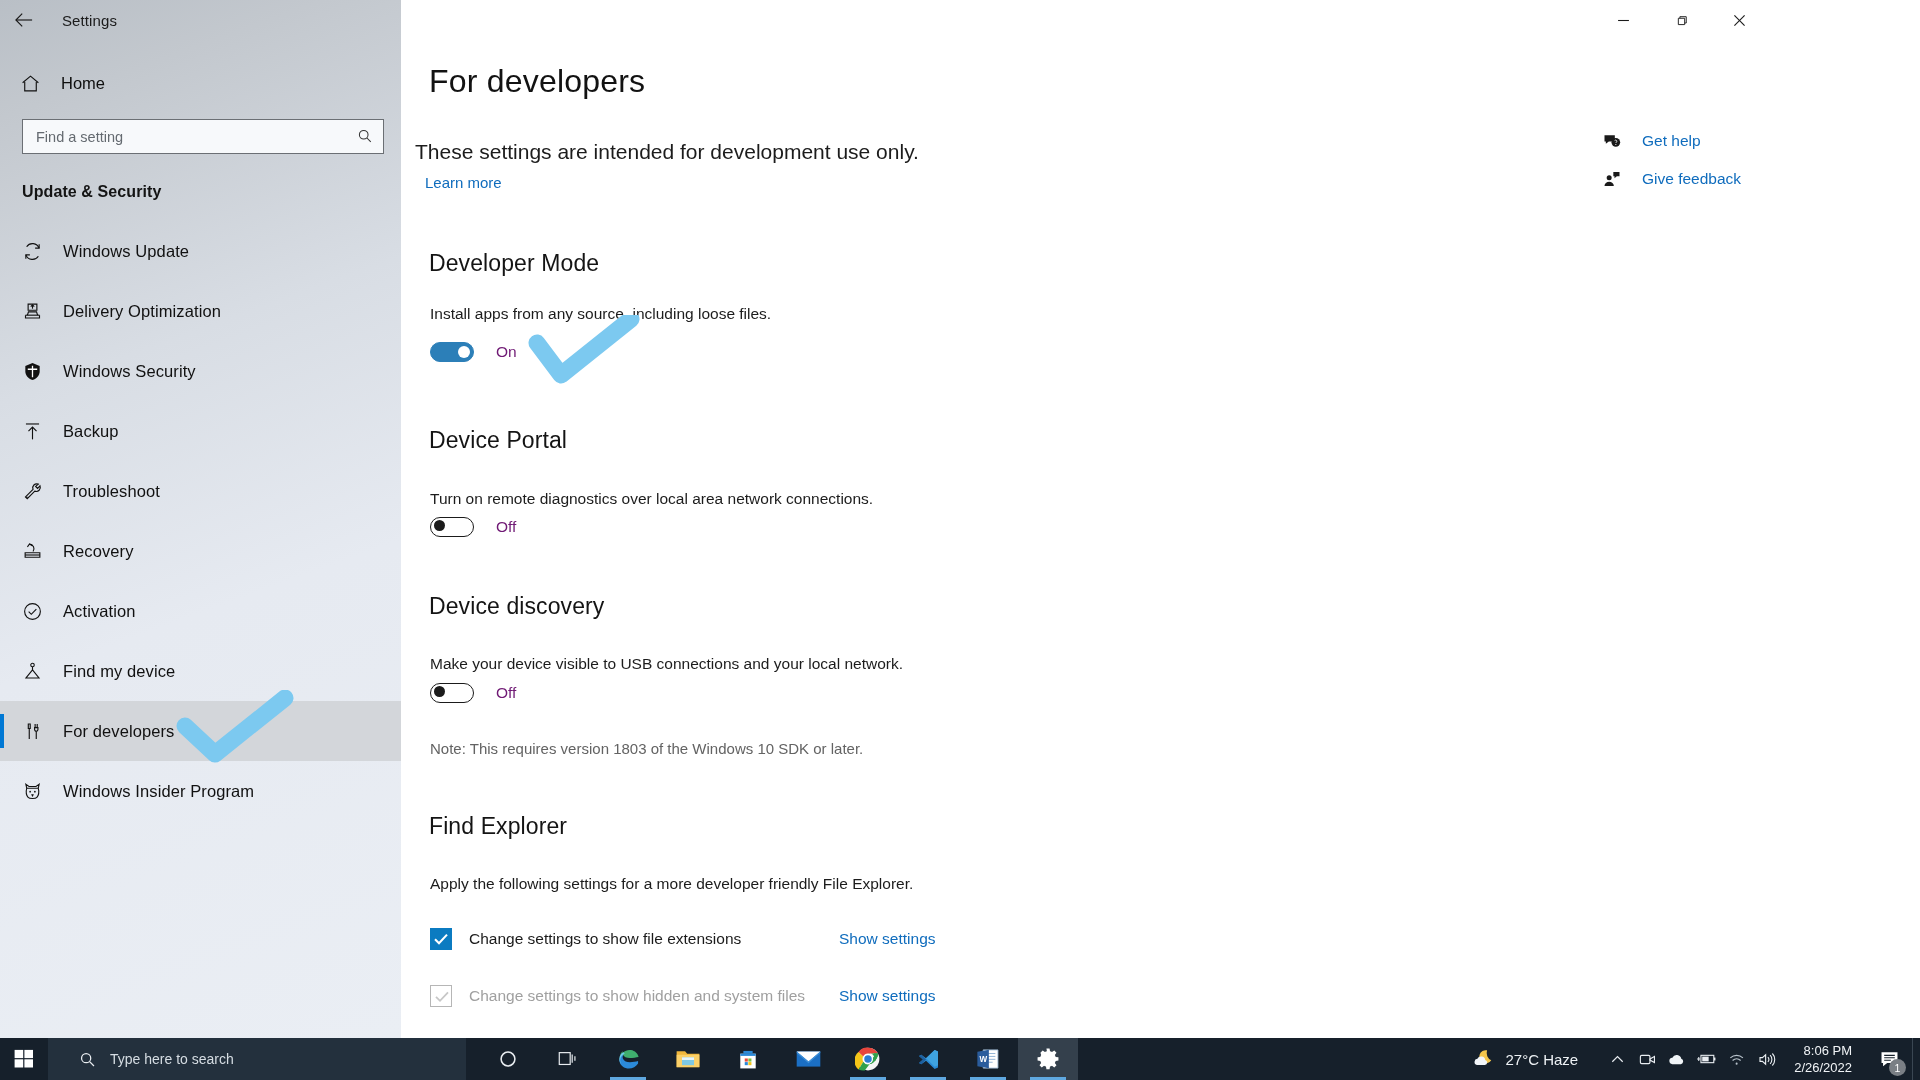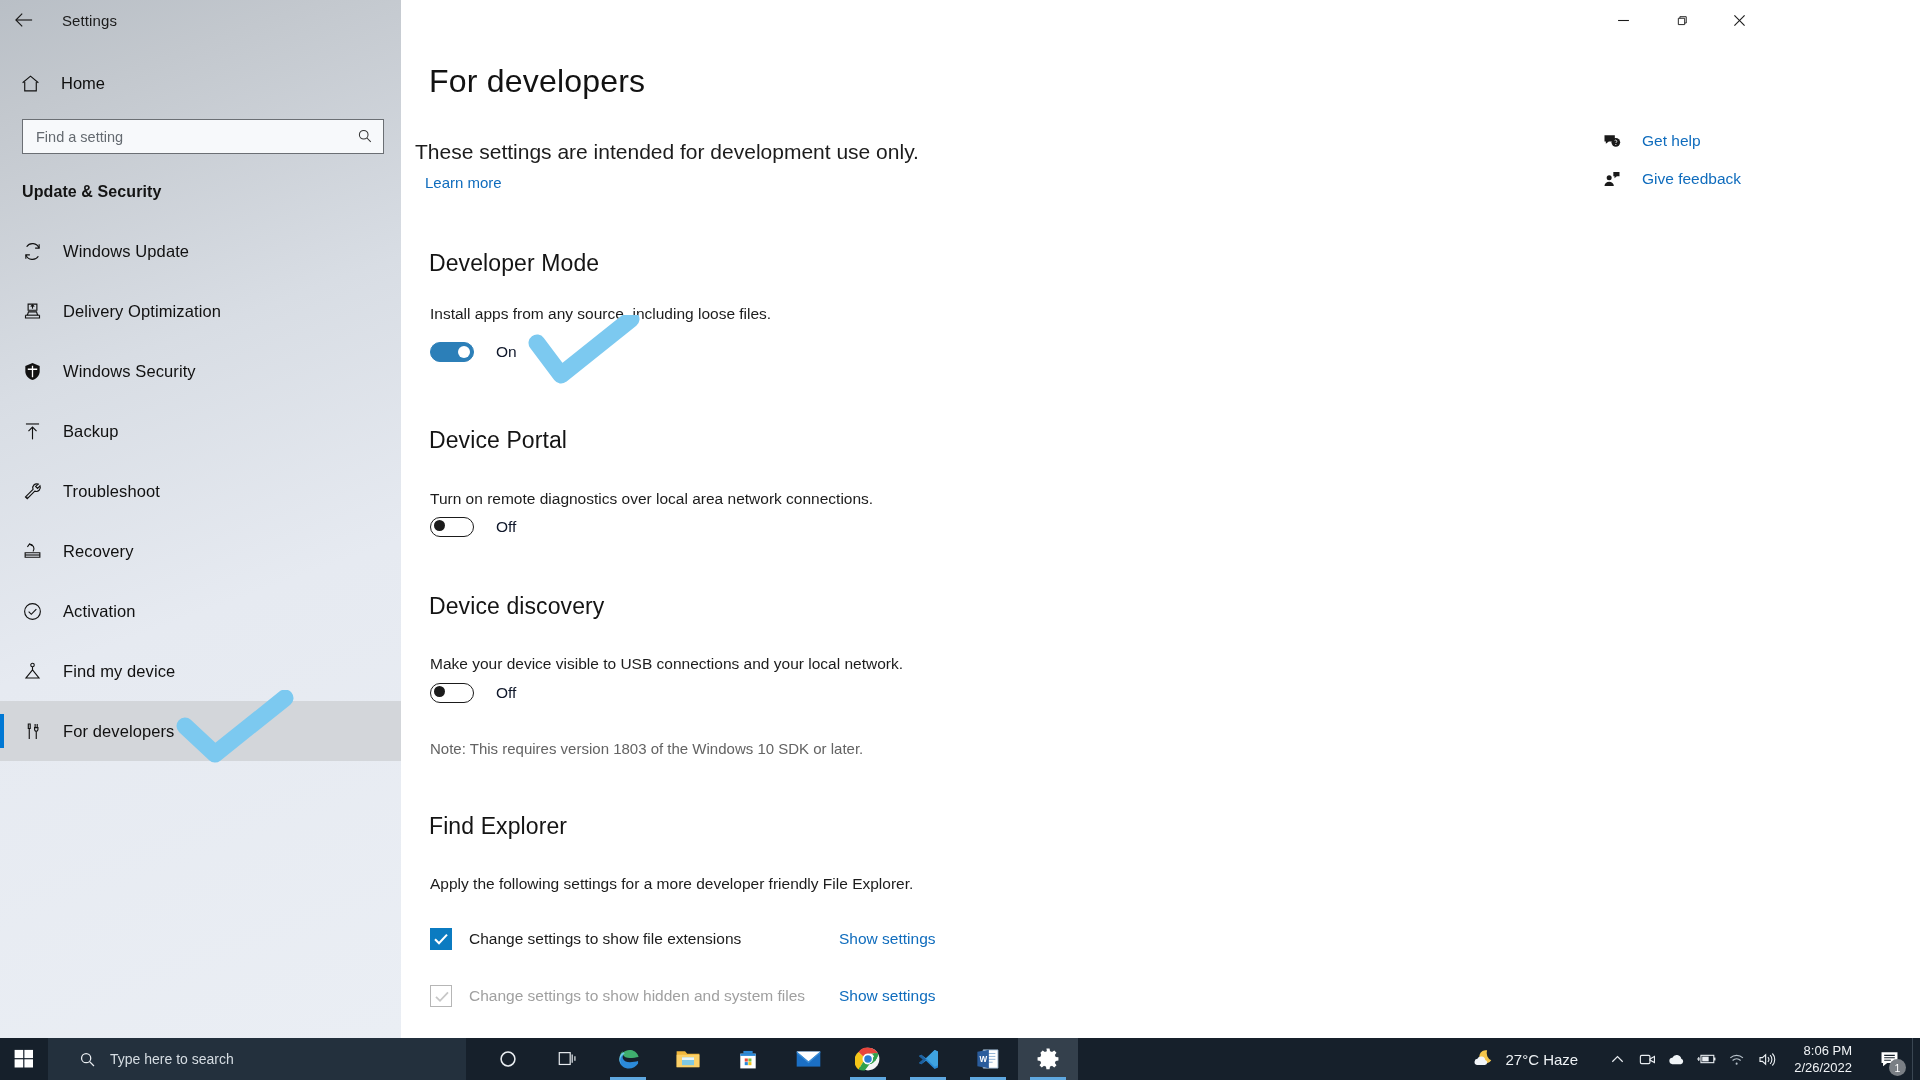--- a/index.html
+++ b/index.html
@@ -124,21 +124,21 @@
   .toggle.on{ background:#2c7fb8; border:1px solid #2c7fb8; }
   .toggle.on .knob{
     position:absolute; right:3px; top:3px; width:12px; height:12px;
     border-radius:50%; background:#ffffff;
   }
   .toggle.off{ background:#ffffff; border:1.6px solid #1b1b1b; }
   .toggle.off .knob{
     position:absolute; left:3px; top:2.4px; width:11px; height:11px;
     border-radius:50%; background:#1b1b1b;
   }
-  .toggle-label{ font-size:15.5px; color:#0f172a; margin-left:22px; }
+  .toggle-label{ font-size:15.5px; color:#701a75; margin-left:22px; }
 
   
   .cbrow{ position:absolute; left:29px; display:flex; align-items:center; }
   .cbox{
     width:22px; height:22px; position:relative; display:inline-block;
   }
   .cbox.checked{ background:#0b7bc1; }
   .cbox.unchecked{ background:#ffffff; border:1.5px solid #b6b6b6; }
   .cbox svg{ position:absolute; left:0; top:0; }
   .cb-label{ font-size:15.5px; color:#1b1b1b; margin-left:17px; }
@@ -321,20 +321,33 @@
                 <path d="M8.3 8.6v12"></path>
               <path d="M15 3.4v4.2"></path>
                 <path d="M17.4 3.4v4.2"></path>
               <path d="M14.4 7.6h3.8v2.2a1.9 1.9 0 0 1-1.9 1.9 1.9 1.9 0 0 1-1.9-1.9z"></path>
               <path d="M16.3 11.8v8.8"></path>
             </svg>
           </span>
           <span class="nav-label">For developers</span>
         </div>
 
+        <div class="navitem">
+          <span class="nav-ico">
+            <svg width="21" height="21" viewBox="0 0 24 24" fill="none" stroke="#111" stroke-width="1.25">
+              <path d="M5.4 8.2 4.4 3.8l3.6 2.4h8l3.6-2.4-1 4.4"></path>
+              <path d="M5.4 8.2c-.8 3.2-.6 8.2 1.6 10.6 1.4 1.6 8.6 1.6 10 0 2.2-2.4 2.4-7.4 1.6-10.6z"></path>
+              <circle cx="9.3" cy="12.2" r="1" fill="#111" stroke="none"></circle>
+              <circle cx="14.7" cy="12.2" r="1" fill="#111" stroke="none"></circle>
+              <path d="M10.6 15.8h2.8"></path>
+                <path d="M12 15.8v2"></path>
+            </svg>
+          </span>
+          <span class="nav-label">Windows Insider Program</span>
+        </div>
 
       </div>
     </div>
   </div>
 
   <div class="content">
 
     <div class="page-title">For developers</div>
     <div class="intro">These settings are intended for development use only.</div>
     <a class="learn-more" href="#">Learn more</a>

